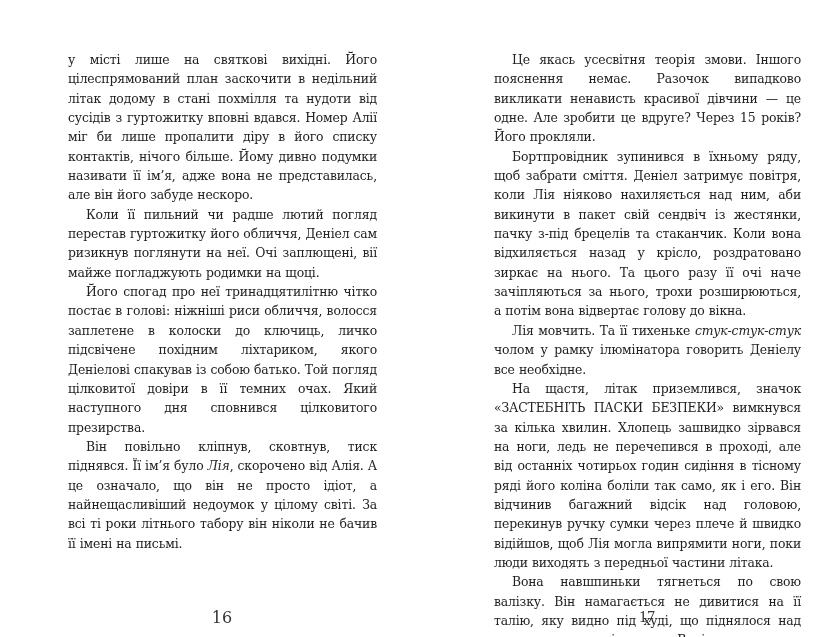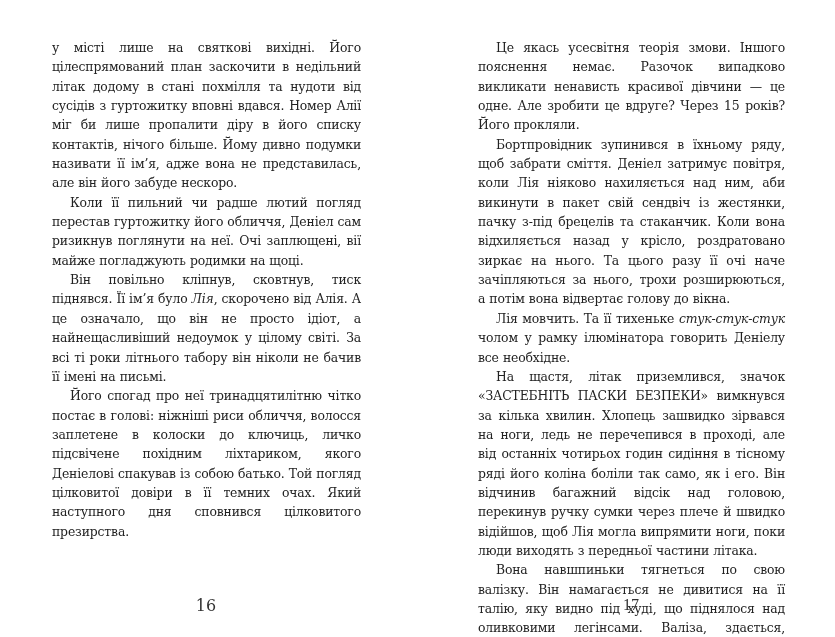--- a/index.html
+++ b/index.html
@@ -15,22 +15,23 @@
       font-family: "DejaVu Serif", "Liberation Serif", serif;
       color: #222222;
     }
     .spread {
       position: absolute;
       left: 0; top: 0;
       width: 835px; height: 637px;
     }
     .page {
       position: absolute;
-      top: 0;
+      top: 12px;
       height: 506px;
+      margin-left: 16px;
     }
     .page-left  { left: 0;   width: 417px; }
     .page-right { left: 418px; width: 417px; }
 
     .text-block {
       position: absolute;
       top: 38px;
       font-size: 12.4px;
       line-height: 19.35px;
       text-align: justify;
@@ -60,22 +61,22 @@
     .page-right .page-number { left: 183px; font-family: Liberation Serif, serif; }
   </style>
 </head>
 <body>
 
 <div class="spread">
   <div class="page page-left">
     <div class="text-block">
         <p class="para no-indent">у місті лише на святкові вихідні. Його цілеспрямований план заскочити в недільний літак додому в стані похмілля та нудоти від сусідів з гуртожитку вповні вдався. Номер Алії міг би лише пропалити діру в його списку контактів, нічого більше. Йому дивно подумки називати її ім’я, адже вона не представилась, але він його забуде нескоро.</p>
         <p class="para">Коли її пильний чи радше лютий погляд перестав гуртожитку його обличчя, Деніел сам ризикнув погля­нути на неї. Очі заплющені, вії майже погладжують ро­димки на щоці.</p>
+        <p class="para">Його спогад про неї тринадцятилітню чітко постає в голові: ніжніші риси обличчя, волосся заплетене в ко­лоски до ключиць, личко підсвічене похідним ліхтари­ком, якого Деніелові спакував із собою батько. Той погляд цілковитої довіри в її темних очах. Який наступного дня сповнився цілковитого презирства.</p>
         <p class="para">Він повільно кліпнув, сковтнув, тиск піднявся. Її ім’я було <em>Лія</em>, скорочено від Алія. А це означало, що він не просто ідіот, а найнещасливіший недоумок у цілому світі. За всі ті роки літнього табору він ніколи не бачив її імені на письмі.</p>
-        <p class="para">Його спогад про неї тринадцятилітню чітко постає в голові: ніжніші риси обличчя, волосся заплетене в ко­лоски до ключиць, личко підсвічене похідним ліхтари­ком, якого Деніелові спакував із собою батько. Той погляд цілковитої довіри в її темних очах. Який наступного дня сповнився цілковитого презирства.</p>
       </div>
     <div class="page-number">16</div>
   </div>
   <div class="page page-right">
     <div class="text-block">
         <p class="para">Це якась усесвітня теорія змови. Іншого пояснення немає. Разочок випадково викликати ненависть краси­вої дівчини — це одне. Але зробити це вдруге? Через 15 років? Його прокляли.</p>
         <p class="para">Бортпровідник зупинився в їхньому ряду, щоб забра­ти сміття. Деніел затримує повітря, коли Лія ніяково на­хиляється над ним, аби викинути в пакет свій сендвіч із жестянки, пачку з-під брецелів та стаканчик. Коли вона відхиляється назад у крісло, роздратовано зиркає на ньо­го. Та цього разу її очі наче зачіпляються за нього, трохи розширюються, а потім вона відвертає голову до вікна.</p>
         <p class="para">Лія мовчить. Та її тихеньке <em>стук-стук-стук</em> чолом у рамку ілюмінатора говорить Деніелу все необхідне.</p>
         <p class="para">На щастя, літак приземлився, значок «ЗАСТЕБНІТЬ ПАСКИ БЕЗПЕКИ» вимкнувся за кілька хвилин. Хлопець зашвидко зірвався на ноги, ледь не перечепився в про­ході, але від останніх чотирьох годин сидіння в тісному ряді його коліна боліли так само, як і его. Він відчинив багажний відсік над головою, перекинув ручку сумки через плече й швидко відійшов, щоб Лія могла випрями­ти ноги, поки люди виходять з передньої частини літака.</p>
         <p class="para">Вона навшпиньки тягнеться по свою валізку. Він на­магається не дивитися на її талію, яку видно під худі, що піднялося над оливковими легінсами. Валіза, здається, з’їхала взад багажного відсіку, тож вона хапається за колесика і намагається її дістати.</p>

